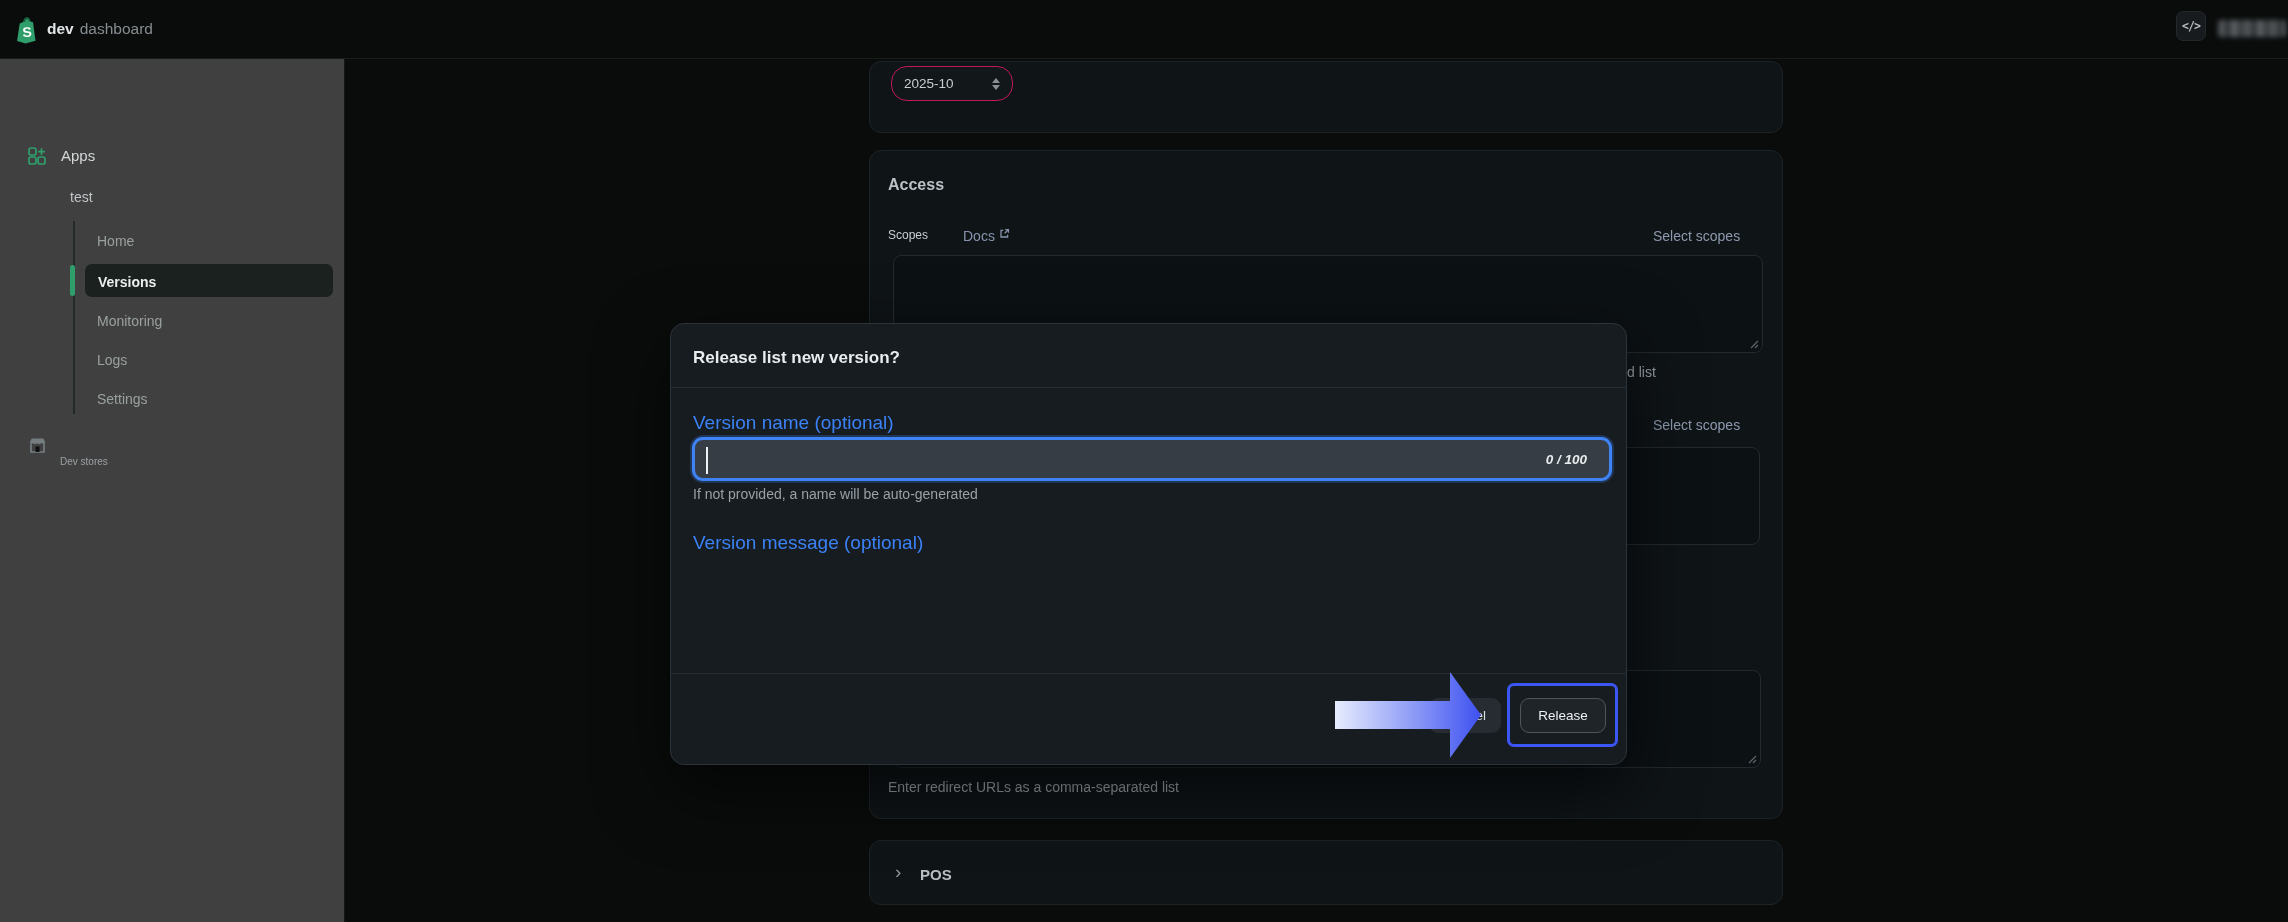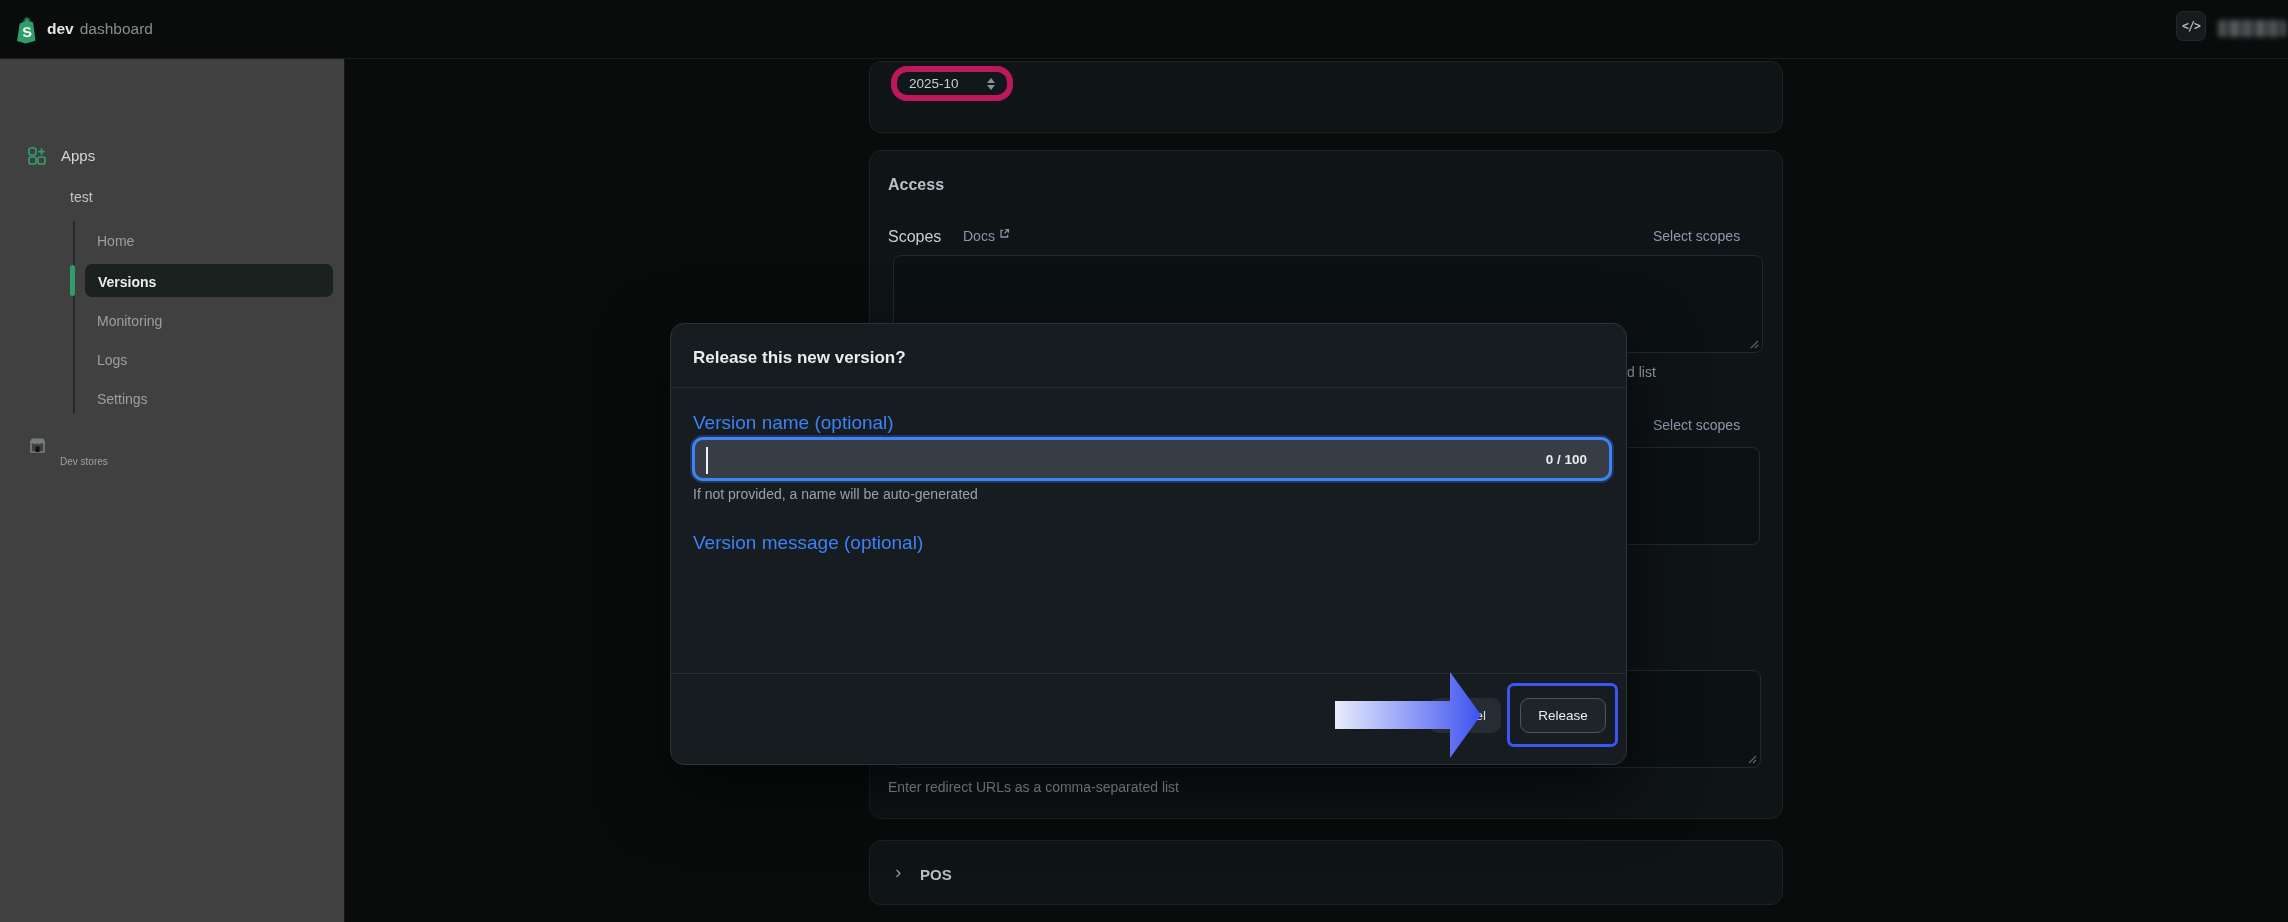--- a/index.html
+++ b/index.html
@@ -30,40 +30,40 @@
   .active-row { left:85px; top:205px; width:248px; height:33px; background:#1b211f; border-radius:7px; cursor:pointer; }
   .active-bar { left:70px; top:206px; width:5px; height:31px; background:#2f9e6b; border-radius:3px; }
 
   
   .card { background:#0f1417; border:1px solid #1c2326; border-radius:12px; }
   .field-box { background:#0c1114; border:1px solid #222a30; border-radius:8px; cursor:text; }
   .link-dim { color:#8695ae; font-size:14px; cursor:pointer; display:flex; gap:4px; }
   .select-scopes { color:#8e99ae; font-size:14px; cursor:pointer; }
   .helper { color:#99a1a7; font-size:14px; }
 
-  .version-select { left:891px; top:66px; width:122px; height:35px; background:#12181a; border:6px solid #be185d;
+  .version-select { left:891px; top:66px; width:122px; height:35px; background:#12181a; border:1px solid #be185d;
                     border-radius:16px; display:flex; align-items:center; padding:0 12px; cursor:pointer; }
   .version-select .val { color:#c8ced1; font-size:13.5px; flex:1; }
   .updown { display:flex; flex-direction:column; gap:2px; align-items:center; }
   .updown i { width:0; height:0; border-left:4px solid transparent; border-right:4px solid transparent; display:block; }
   .updown .up { border-bottom:5px solid #8a9196; }
   .updown .dn { border-top:5px solid #8a9196; }
 
   .resize-corner { position:absolute; right:3px; bottom:3px; width:11px; height:11px; }
 
   
   .modal { left:670px; top:323px; width:957px; height:442px; background:#171c20; border:1px solid #2b3238;
            border-radius:14px; box-shadow:0 24px 70px rgba(0,0,0,.65); z-index:30; }
   .m-divider { position:absolute; left:0; width:100%; height:1px; background:#262d32; }
   .m-title { position:absolute; left:22px; top:24px; font-size:17px; font-weight:bold; color:#e9eced; }
   .m-label { position:absolute; left:22px; font-size:19px; color:#3b82f6; }
   .m-input { position:absolute; left:21px; top:113px; width:920px; height:44px; background:#363d44;
              border:3px solid #3e84f6; border-radius:11px; box-shadow:0 0 0 2px rgba(62,132,246,.25); cursor:text; }
   .caret { position:absolute; left:11px; top:7px; width:2px; height:27px; background:#eef2f5; }
-  .counter { position:absolute; color:#e8ecef; font-size:13.5px; font-weight:bold; }
+  .counter { position:absolute; color:#e8ecef; font-size:13.5px; font-weight:bold;font-style:italic; }
   .m-textarea { position:absolute; left:23px; top:231px; width:913px; height:99px; background:#1c2126;
                 border:1px solid #3a424a; border-radius:9px; cursor:text; }
   .btn { position:absolute; top:374px; height:35px; border-radius:9px; display:flex; align-items:center;
          justify-content:center; font-size:13.5px; cursor:pointer; }
   .btn-cancel { left:758px; width:72px; background:#262c31; color:#d9dee1; }
   .btn-release { left:849px; width:86px; background:#1f2429; border:1px solid #4c565e; color:#edf0f2; }
 
   
   .anno-box { left:1507px; top:683px; width:111px; height:64px; border:3px solid #3c55f5; border-radius:7px; z-index:50; }
   .anno-arrow { left:1335px; top:672px; z-index:50; }
@@ -125,21 +125,21 @@
   <span class="val">2025-10</span>
   <span class="updown">
       <i class="up"></i>
       <i class="dn"></i>
     </span>
 </div>
 
 <div class="abs card" style="left:869px;top:150px;width:914px;height:669px"></div>
 <div class="abs" style="left:888px;top:176px;font-size:16px;font-weight:bold;color:#bac1c6">Access</div>
 
-<div class="abs" style="left:888px;top:228px;font-size:16px;color:#c9cfd4">Scopes</div>
+<div class="abs" style="left:888px;top:228px;font-size:12px;color:#c9cfd4">Scopes</div>
 <div class="abs link-dim" style="left:963px;top:228px">
   <span>Docs</span>
   <svg width="11" height="11" viewBox="0 0 11 11">
     <path d="M4.2 2.4 H2 V9 H8.6 V6.8" fill="none" stroke="#8695ae" stroke-width="1.3"></path>
     <path d="M6.3 1.6 H9.4 V4.7" fill="none" stroke="#8695ae" stroke-width="1.3"></path>
     <path d="M9.2 1.8 L5.6 5.4" stroke="#8695ae" stroke-width="1.3"></path>
   </svg>
 </div>
 <div class="abs select-scopes" style="left:1653px;top:228px">Select scopes</div>
 
@@ -158,21 +158,21 @@
     <path d="M3 10 L10 3 M7 10 L10 7" stroke="#5b656c" stroke-width="1.2"></path>
   </svg>
 </div>
 <div class="abs helper" style="left:888px;top:779px">Enter redirect URLs as a comma-separated list</div>
 
 <div class="abs card" style="left:869px;top:840px;width:914px;height:65px"></div>
 <div class="abs pos-chevron" style="left:895px;top:864px">›</div>
 <div class="abs" style="left:920px;top:866px;font-size:15px;font-weight:bold;color:#b8bec3;cursor:pointer">POS</div>
 
 <div class="abs modal">
-  <div class="m-title">Release this new version?</div>
+  <div class="m-title">Release list new version?</div>
   <div class="m-divider" style="top:63px"></div>
 
   <div class="m-label" style="top:88px">Version name (optional)</div>
   <div class="m-input">
     <div class="caret"></div>
     <div class="counter" style="right:22px;top:12px">0 / 100</div>
   </div>
   <div class="helper" style="position:absolute;left:22px;top:162px">If not provided, a name will be auto-generated</div>
 
   <div class="m-label" style="top:208px">Version message (optional)</div>

